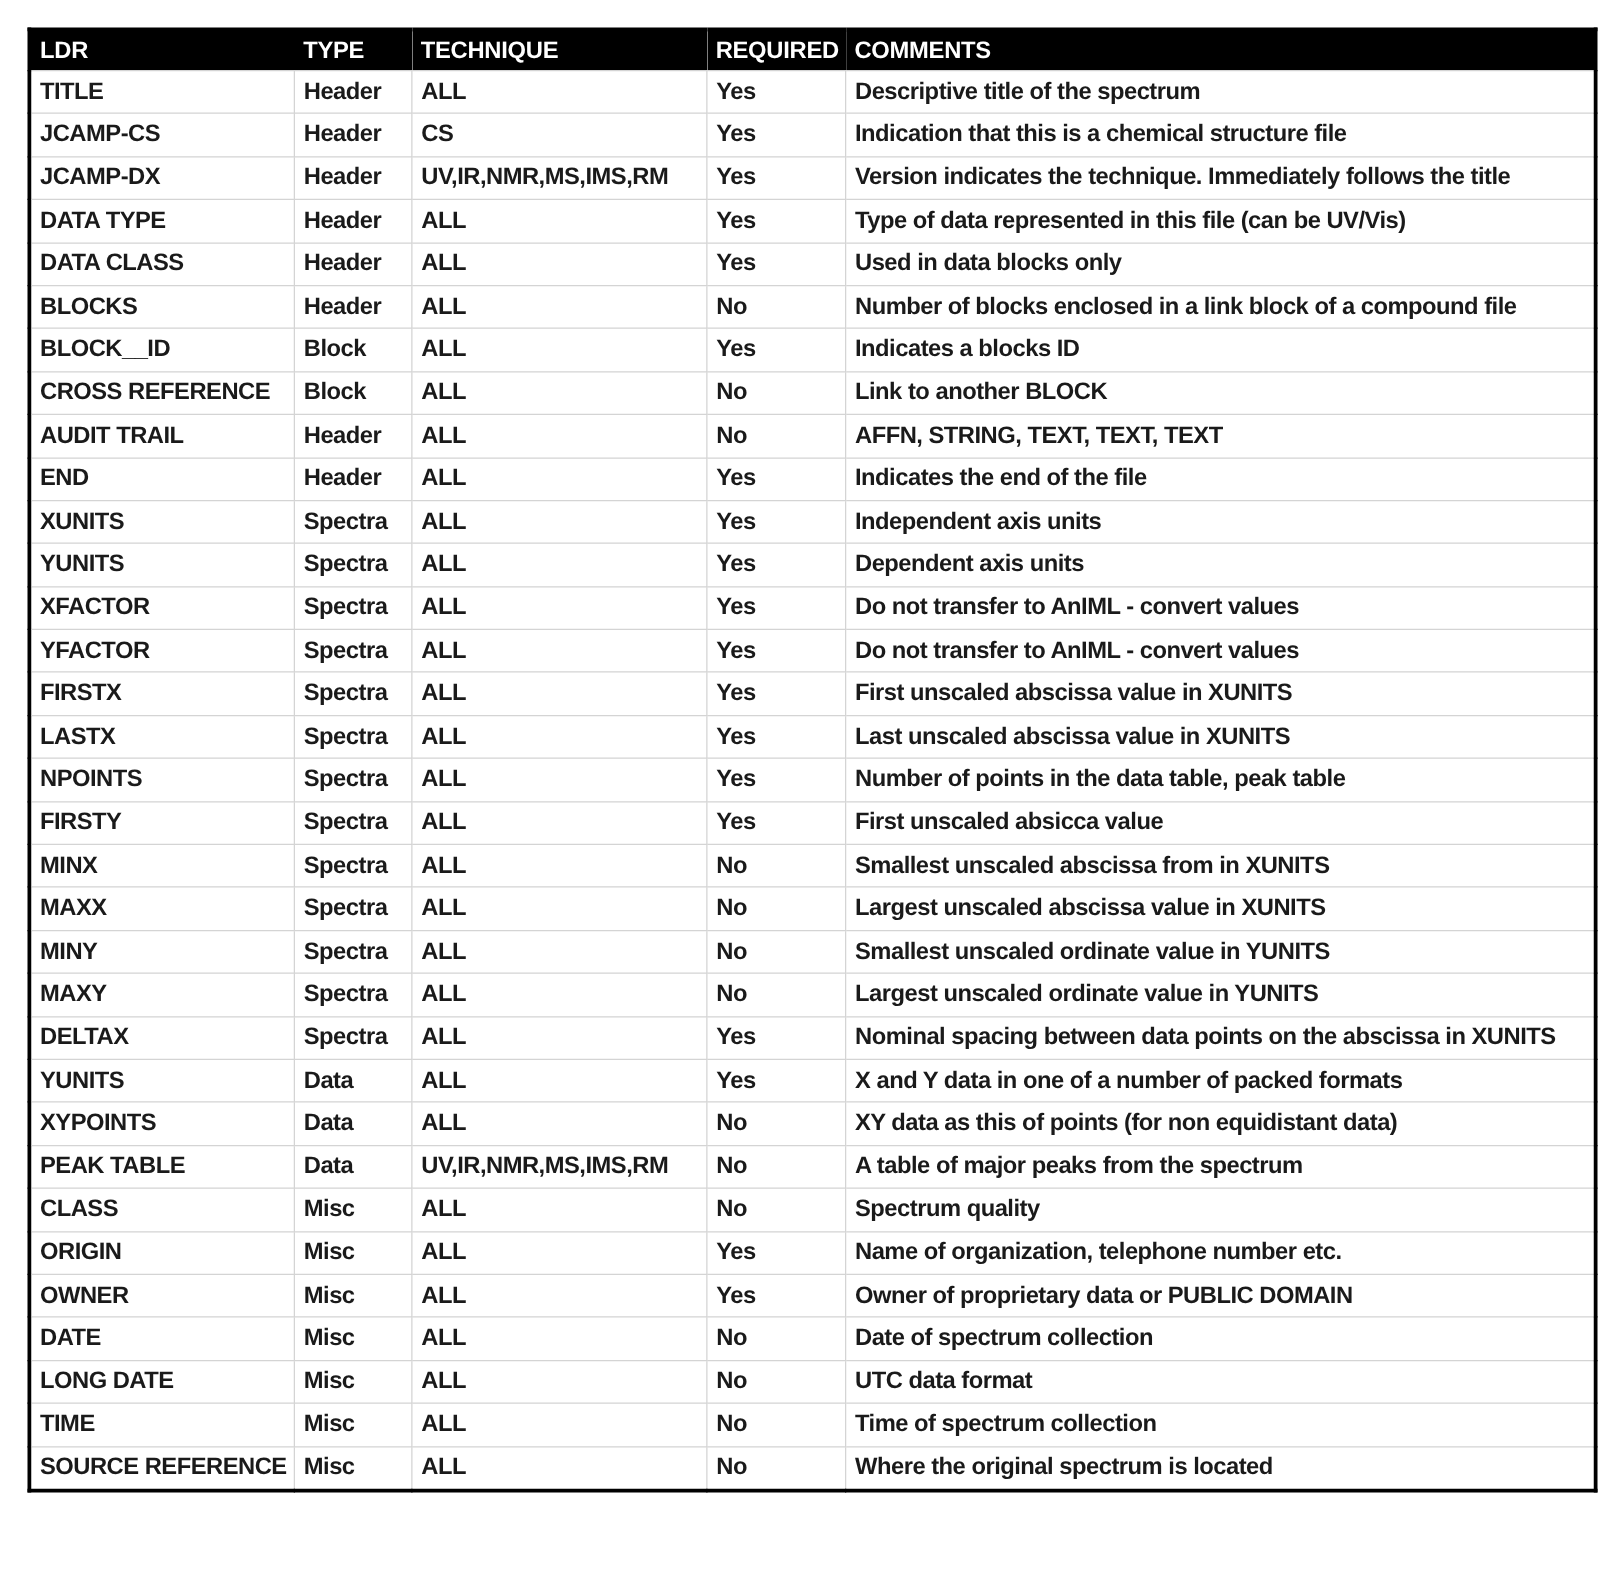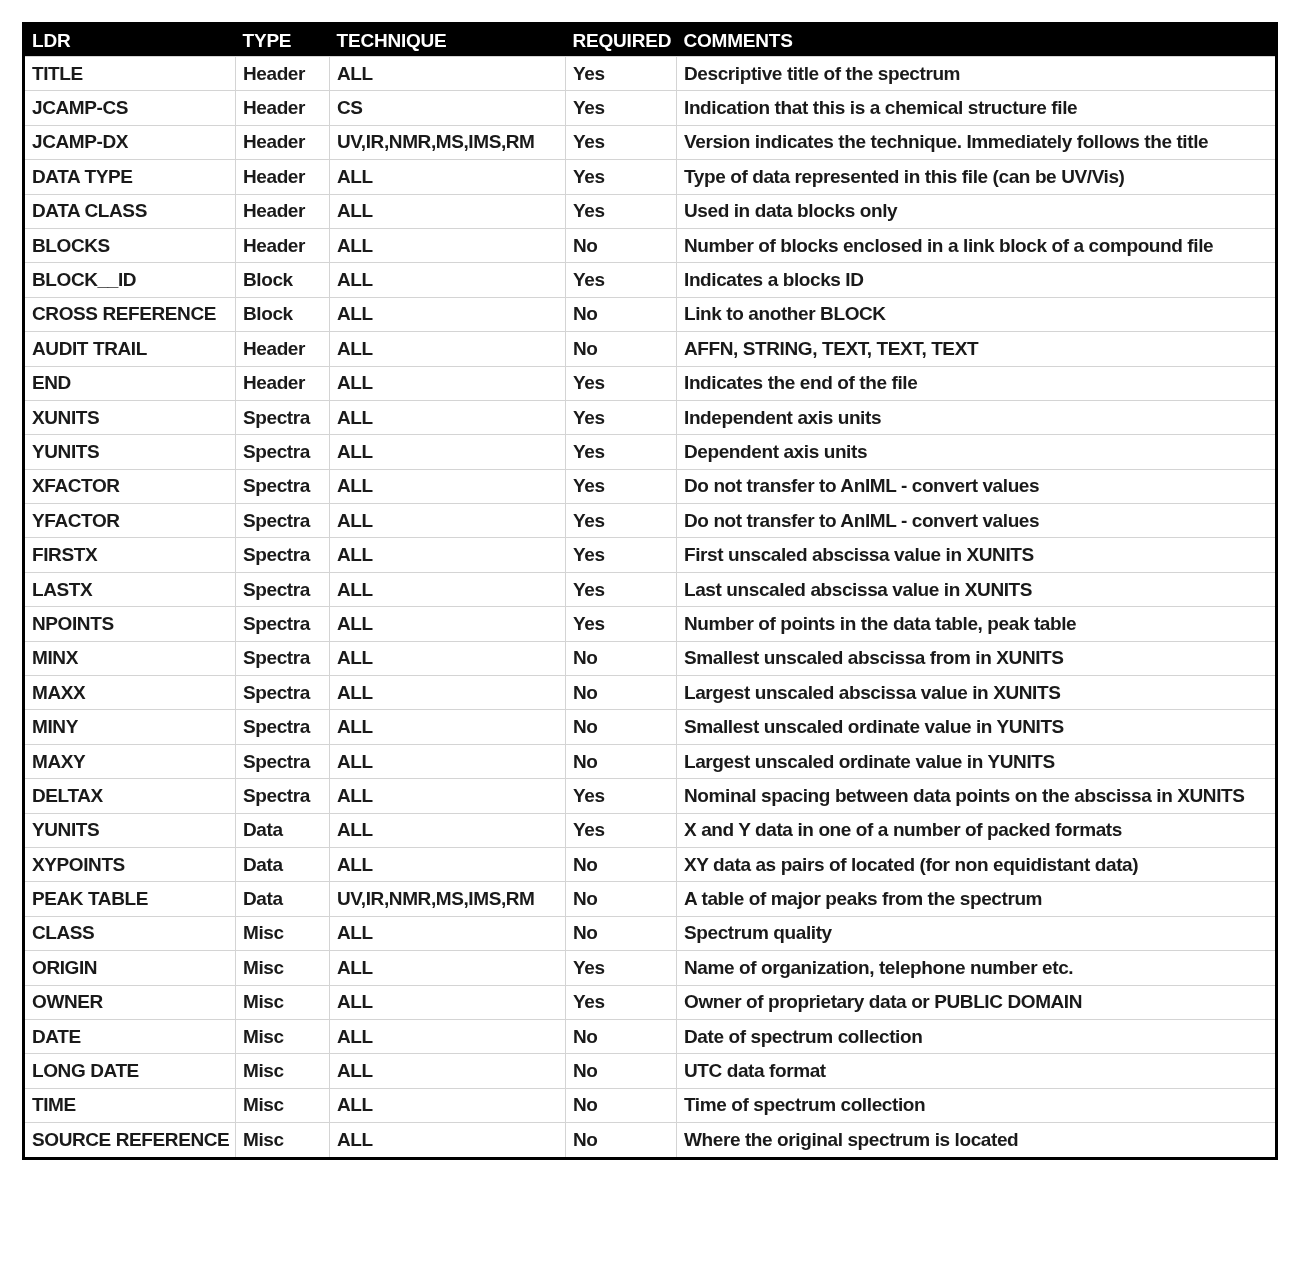--- a/index.html
+++ b/index.html
@@ -210,20 +210,27 @@
   </tr>
 
   <tr>
     <td>NPOINTS</td>
     <td>Spectra</td>
     <td>ALL</td>
     <td>Yes</td>
     <td>Number of points in the data table, peak table</td>
   </tr>
 
+  <tr>
+    <td>FIRSTY</td>
+    <td>Spectra</td>
+    <td>ALL</td>
+    <td>Yes</td>
+    <td>First unscaled absicca value</td>
+  </tr>
 
   <tr>
     <td>MINX</td>
     <td>Spectra</td>
     <td>ALL</td>
     <td>No</td>
     <td>Smallest unscaled abscissa from in XUNITS</td>
   </tr>
 
   <tr>
@@ -265,21 +272,21 @@
     <td>ALL</td>
     <td>Yes</td>
     <td>X and Y data in one of a number of packed formats</td>
   </tr>
 
   <tr>
     <td>XYPOINTS</td>
     <td>Data</td>
     <td>ALL</td>
     <td>No</td>
-    <td>XY data as pairs of located (for non equidistant data)</td>
+    <td>XY data as this of points (for non equidistant data)</td>
   </tr>
 
   <tr>
     <td>PEAK TABLE</td>
     <td>Data</td>
     <td>UV,IR,NMR,MS,IMS,RM</td>
     <td>No</td>
     <td>A table of major peaks from the spectrum</td>
   </tr>
 

